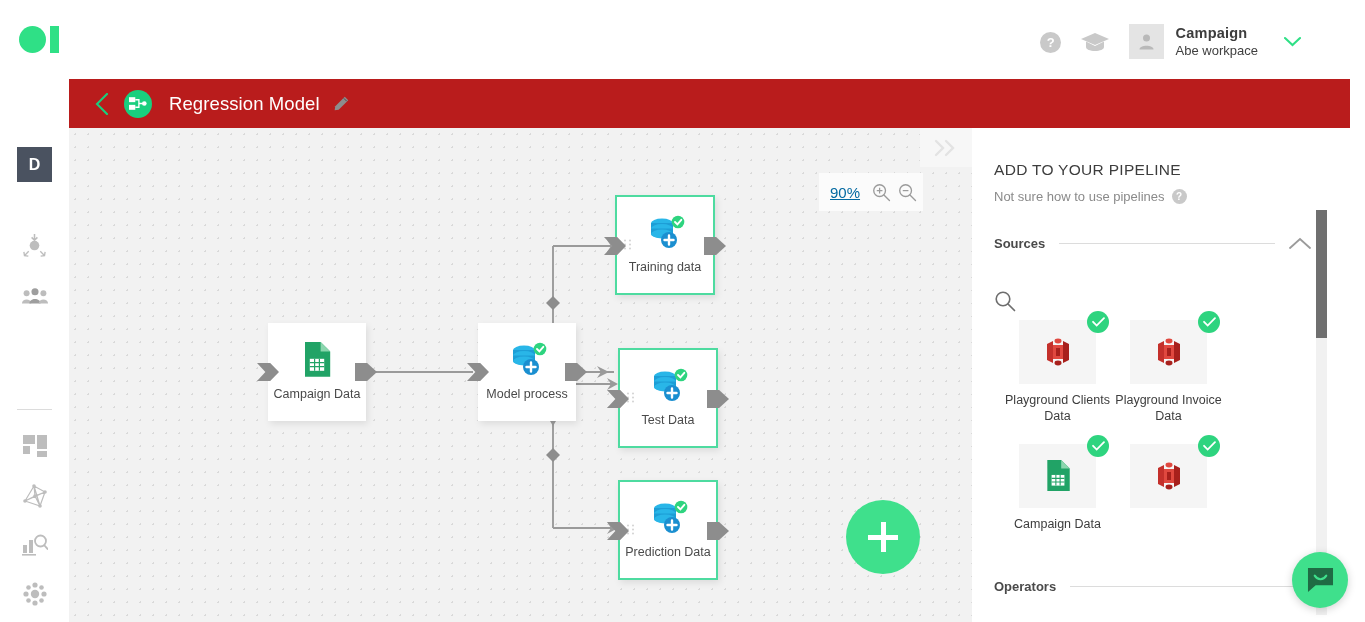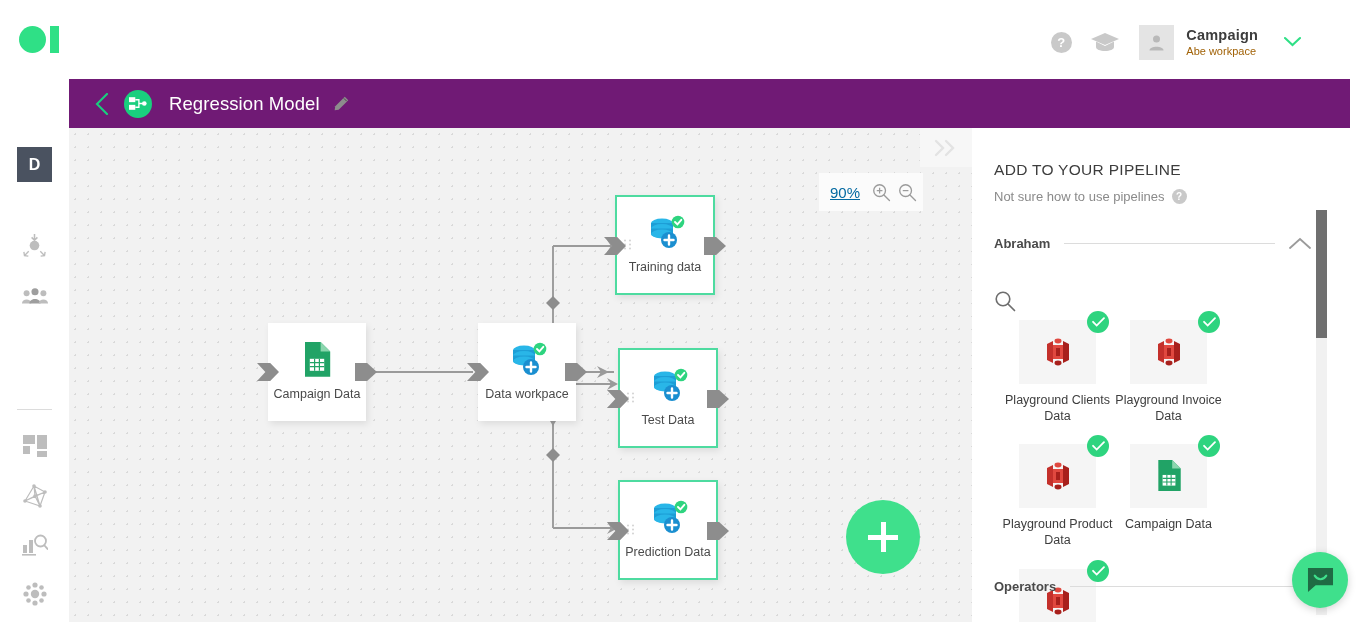--- a/index.html
+++ b/index.html
@@ -27,37 +27,37 @@
     color:#fff; font-size:13px; font-weight:bold; display:flex;
     align-items:center; justify-content:center; line-height:1;
   }
   .user-box { display:flex; align-items:center; margin-left:12px; cursor:pointer; }
   .avatar {
     width:35px; height:35px; background:#e4e4e4; display:flex;
     align-items:center; justify-content:center;
   }
   .user-text { margin-left:12px; }
   .user-name { font-size:14.5px; font-weight:bold; color:#3d3d3d; line-height:1.25; letter-spacing:.2px;}
-  .user-ws { font-size:11px; color:#a16207; line-height:1.3; }
+  .user-ws { font-size:13px; color:#404040; line-height:1.3; }
   .user-caret { margin-left:26px; }
 
   
   .rail { position:absolute; left:0; top:79px; width:69px; height:543px; background:#fff; }
   .rail-active {
     position:absolute; left:17px; top:68px; width:35px; height:35px;
     background:#4a5260; color:#fff; display:flex; align-items:center;
     justify-content:center; font-size:16px; font-weight:bold; cursor:pointer;
   }
   .rail-item { position:absolute; left:17px; width:35px; height:35px; display:flex; align-items:center; justify-content:center; cursor:pointer; }
   .rail-div { position:absolute; left:17px; top:330px; width:35px; height:1px; background:#dcdcdc; }
 
   
   .pipe-header {
     position:absolute; left:69px; top:79px; width:1281px; height:49px;
-    background:#701a75; display:flex; align-items:center;
+    background:#b91c1c; display:flex; align-items:center;
   }
   .back-chev { margin-left:26px; cursor:pointer; display:flex; }
   .pipe-badge {
     margin-left:14px; width:28px; height:28px; border-radius:50%;
     background:#19cf7e; display:flex; align-items:center; justify-content:center;
   }
   .pipe-title { margin-left:17px; font-size:18.5px; color:#fff; letter-spacing:.1px; }
   .pencil { margin-left:14px; cursor:pointer; display:flex; }
 
   
@@ -324,21 +324,21 @@
         <ellipse cx="17" cy="8" rx="11" ry="4.4" fill="#29b6e8"></ellipse>
         <path d="M6 8 V13 C6 15.4 11 17.4 17 17.4 C23 17.4 28 15.4 28 13 V8 Z" fill="#1d9ed6"></path>
         <ellipse cx="17" cy="13.5" rx="11" ry="4.4" fill="#29b6e8"></ellipse>
         <path d="M6 13.5 V18.5 C6 20.9 11 22.9 17 22.9 C23 22.9 28 20.9 28 18.5 V13.5 Z" fill="#1d9ed6"></path>
         <ellipse cx="17" cy="19" rx="11" ry="4.4" fill="#29b6e8"></ellipse>
         <circle cx="24" cy="25" r="8" fill="#1b8fd0"></circle>
         <path d="M24 20.5 V29.5 M19.5 25 H28.5" stroke="#fff" stroke-width="2.4" stroke-linecap="round"></path>
         <circle cx="33" cy="7" r="6.3" fill="#2ed47f"></circle>
         <path d="M30 7 L32.4 9.4 L36.3 4.8" stroke="#fff" stroke-width="1.9" fill="none" stroke-linecap="round"></path>
       </svg>
-      <div class="node-label">Data workpace</div>
+      <div class="node-label">Model process</div>
     </div>
 
     <div class="node sel" style="left:546px;top:67px;width:100px;height:100px">
       <div class="grip">
         <i style="left:0;top:0"></i>
           <i style="left:5px;top:0"></i>
         <i style="left:0;top:4px"></i>
           <i style="left:5px;top:4px"></i>
         <i style="left:0;top:8px"></i>
           <i style="left:5px;top:8px"></i>
@@ -437,21 +437,21 @@
   </div>
 
   <div class="panel">
     <div class="panel-title">ADD TO YOUR PIPELINE</div>
     <div class="panel-sub">
       <span>Not sure how to use pipelines</span>
       <span class="help-circle">?</span>
     </div>
 
     <div class="section-hd" style="top:108px">
-      <span class="nm">Abraham</span>
+      <span class="nm">Sources</span>
       <span class="ln"></span>
       <span class="cv">
         <svg width="22" height="13" viewBox="0 0 22 13">
           <path d="M1 11 L11 2 L21 11" stroke="#9b9b9b" stroke-width="1.8" fill="none" stroke-linecap="round"></path>
         </svg>
       </span>
     </div>
 
     <div class="search-row">
       <svg width="22" height="22" viewBox="0 0 22 22">
@@ -493,74 +493,56 @@
           </svg>
           <div class="card-check">
             <svg width="13" height="10" viewBox="0 0 14 11">
               <path d="M1 5.3 L5 9.4 L13 1.3" stroke="#fff" stroke-width="2" fill="none" stroke-linecap="round"></path>
             </svg>
           </div>
         </div>
         <div class="card-name">Playground Invoice Data</div>
       </div>
 
+
+      <div class="card">
+        <div class="card-thumb">
+          <svg width="26" height="32" viewBox="0 0 24 30">
+            <path d="M2 0 H15 L23 8 V29 H2 Z" fill="#21a366"></path>
+            <path d="M15 0 L23 8 H15 Z" fill="#8bd6ae"></path>
+            <rect x="6" y="14" width="12" height="10" fill="#fff"></rect>
+            <g stroke="#21a366" stroke-width="1">
+                <path d="M6 17.2 H18 M6 20.6 H18 M10 14 V24 M14 14 V24"></path>
+              </g>
+          </svg>
+          <div class="card-check">
+            <svg width="13" height="10" viewBox="0 0 14 11">
+              <path d="M1 5.3 L5 9.4 L13 1.3" stroke="#fff" stroke-width="2" fill="none" stroke-linecap="round"></path>
+            </svg>
+          </div>
+        </div>
+        <div class="card-name">Campaign Data</div>
+      </div>
+
       <div class="card">
         <div class="card-thumb">
           <svg width="34" height="34" viewBox="0 0 34 34">
             <path d="M6 9 L12 6 L12 28 L6 25 Z" fill="#c4302b"></path>
             <path d="M28 9 L22 6 L22 28 L28 25 Z" fill="#a8201c"></path>
             <rect x="12" y="10" width="10" height="14" fill="#e0483f"></rect>
             <rect x="15" y="13" width="4" height="8" fill="#a8201c"></rect>
             <ellipse cx="17" cy="6" rx="3.5" ry="2.4" fill="#e0483f"></ellipse>
             <ellipse cx="17" cy="28" rx="3.5" ry="2.4" fill="#a8201c"></ellipse>
           </svg>
           <div class="card-check">
             <svg width="13" height="10" viewBox="0 0 14 11">
               <path d="M1 5.3 L5 9.4 L13 1.3" stroke="#fff" stroke-width="2" fill="none" stroke-linecap="round"></path>
             </svg>
           </div>
         </div>
-        <div class="card-name">Playground Product Data</div>
-      </div>
-
-      <div class="card">
-        <div class="card-thumb">
-          <svg width="26" height="32" viewBox="0 0 24 30">
-            <path d="M2 0 H15 L23 8 V29 H2 Z" fill="#21a366"></path>
-            <path d="M15 0 L23 8 H15 Z" fill="#8bd6ae"></path>
-            <rect x="6" y="14" width="12" height="10" fill="#fff"></rect>
-            <g stroke="#21a366" stroke-width="1">
-                <path d="M6 17.2 H18 M6 20.6 H18 M10 14 V24 M14 14 V24"></path>
-              </g>
-          </svg>
-          <div class="card-check">
-            <svg width="13" height="10" viewBox="0 0 14 11">
-              <path d="M1 5.3 L5 9.4 L13 1.3" stroke="#fff" stroke-width="2" fill="none" stroke-linecap="round"></path>
-            </svg>
-          </div>
-        </div>
-        <div class="card-name">Campaign Data</div>
-      </div>
-
-      <div class="card">
-        <div class="card-thumb">
-          <svg width="34" height="34" viewBox="0 0 34 34">
-            <path d="M6 9 L12 6 L12 28 L6 25 Z" fill="#c4302b"></path>
-            <path d="M28 9 L22 6 L22 28 L28 25 Z" fill="#a8201c"></path>
-            <rect x="12" y="10" width="10" height="14" fill="#e0483f"></rect>
-            <rect x="15" y="13" width="4" height="8" fill="#a8201c"></rect>
-            <ellipse cx="17" cy="6" rx="3.5" ry="2.4" fill="#e0483f"></ellipse>
-            <ellipse cx="17" cy="28" rx="3.5" ry="2.4" fill="#a8201c"></ellipse>
-          </svg>
-          <div class="card-check">
-            <svg width="13" height="10" viewBox="0 0 14 11">
-              <path d="M1 5.3 L5 9.4 L13 1.3" stroke="#fff" stroke-width="2" fill="none" stroke-linecap="round"></path>
-            </svg>
-          </div>
-        </div>
 
       </div>
     </div>
 
     <div class="section-hd" style="top:451px">
       <span class="nm">Operators</span>
       <span class="ln"></span>
     </div>
 
     <div class="panel-scroll-track"></div>

